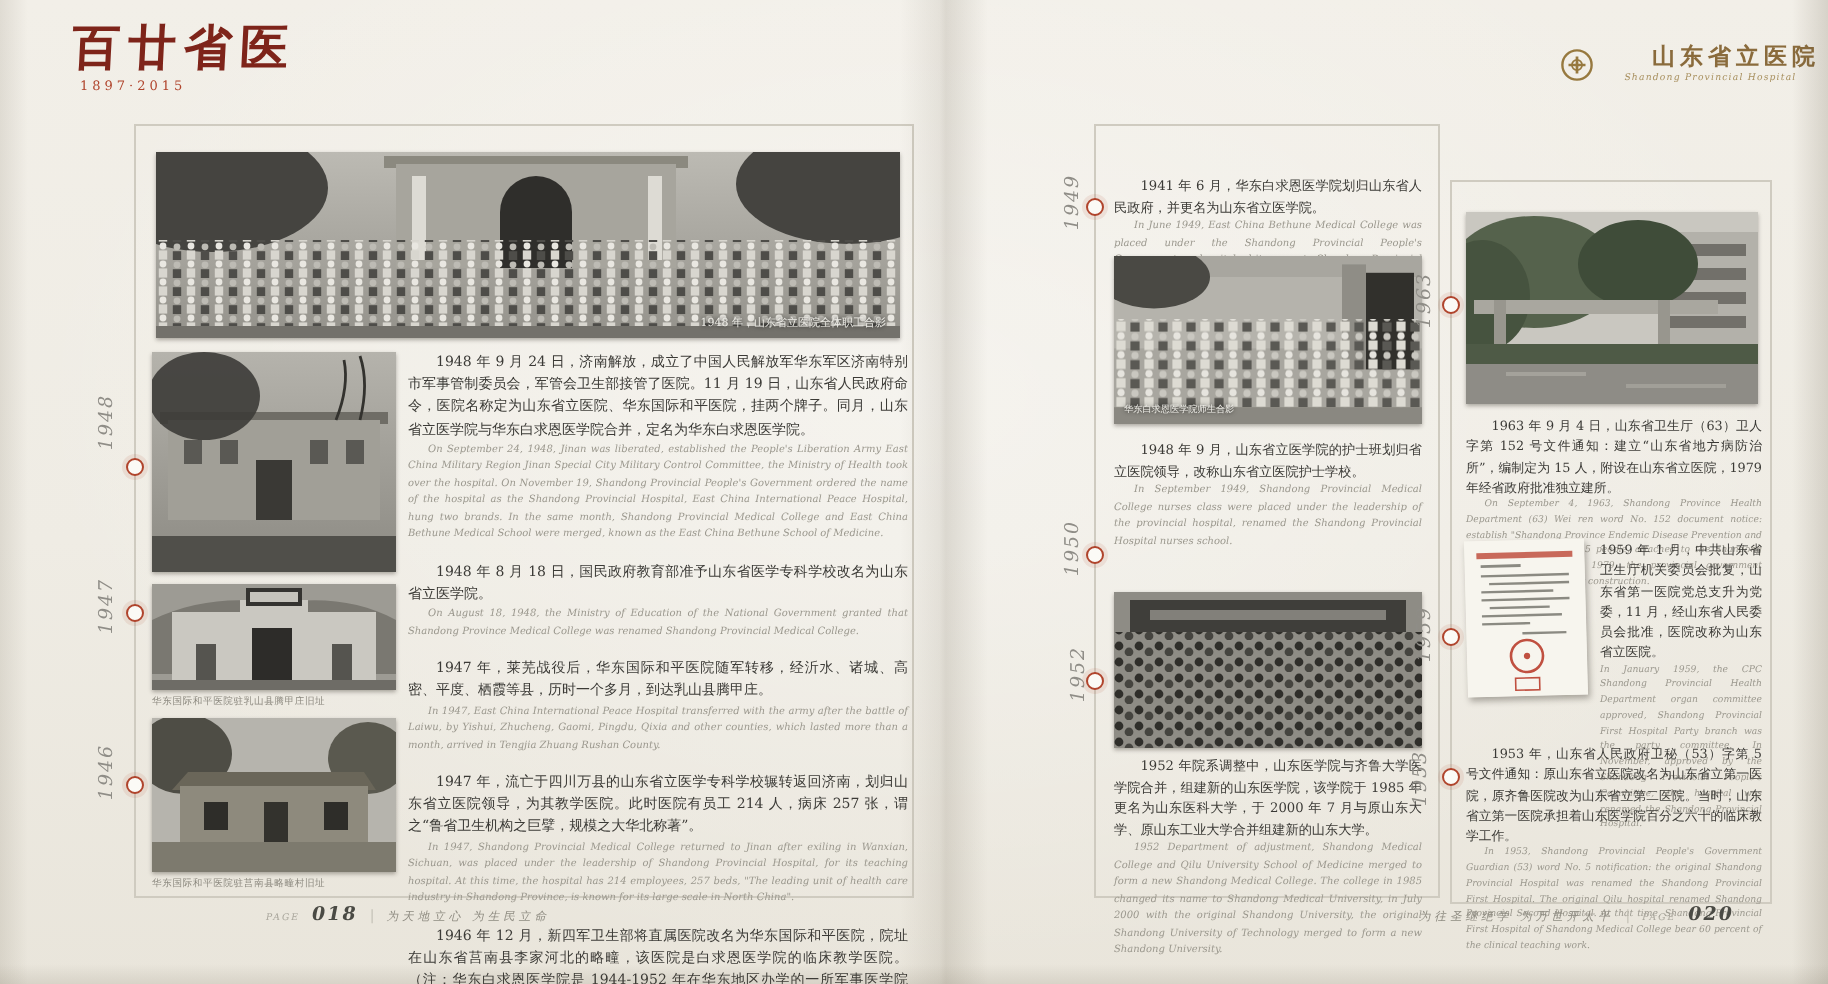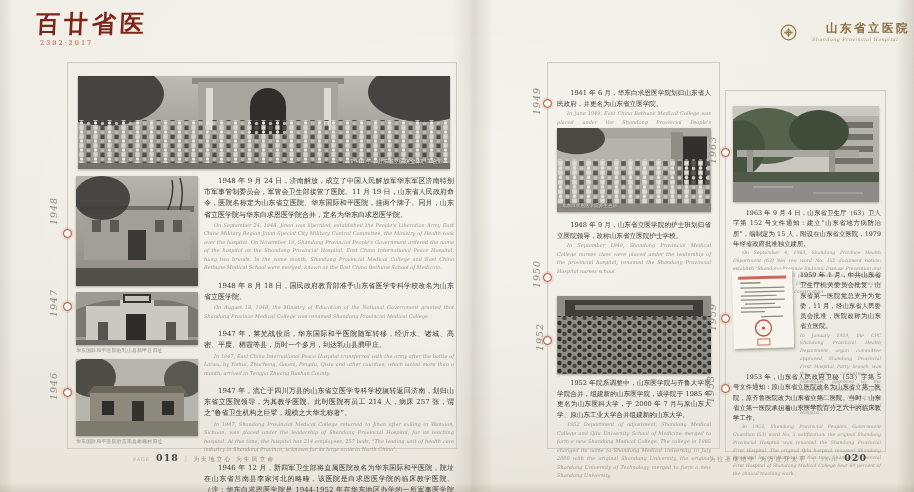--- a/index.html
+++ b/index.html
@@ -49,36 +49,36 @@
   .mid-block .cn{font-size:6.6px;}
   .right-block{position:absolute;left:733px;width:148px;}
   .right-block .cn{font-size:6.4px;}
   .right-block .en{font-size:4.6px;}
   #doc-row{display:flex;gap:7px;}
   #doc-photo{position:relative;flex:0 0 60px;height:78px;background:#f7f5ee;box-shadow:1px 2px 3px rgba(40,35,25,.35);transform:rotate(-1.5deg);}
   #doc-row .txt{flex:1;}
   #doc-row .cn,#doc-row .en{text-indent:0;}
 
   
-  .footer{position:absolute;top:452px;display:flex;align-items:baseline;gap:6px;}
+  .footer{position:absolute;top:452px;display:flex;align-items:baseline;gap:6px;font-style:italic;}
   #footer-left{left:133px;}
   #footer-right{right:47px;}
   .pg-label{font-size:4.6px;color:#aaa79d;letter-spacing:1px;}
   .pg-num{font-size:9.5px;color:#4a4a44;letter-spacing:1px;font-weight:bold;}
   .pg-div{font-size:7px;color:#c2bfb4;}
   .slogan{font-size:5.8px;color:#8f8c82;letter-spacing:2px;}
 </style>
 </head>
 <body>
 
 <div id="spread">
 
   <div class="logo-left">
     <div class="t">百廿省医</div>
-    <div class="y">2302·2017</div>
+    <div class="y">1897·2015</div>
   </div>
   <div class="logo-right">
     <svg class="emblem" viewBox="0 0 20 20">
       <circle cx="10" cy="10" r="8.6" fill="none" stroke="#97793f" stroke-width="1.4"></circle>
       <path d="M10 5v10M5 10h10" stroke="#97793f" stroke-width="1.6"></path>
       <circle cx="10" cy="10" r="3" fill="none" stroke="#97793f" stroke-width="1"></circle>
     </svg>
     <div>
       <div class="cn">山东省立医院</div>
       <div class="en">Shandong Provincial Hospital</div>

